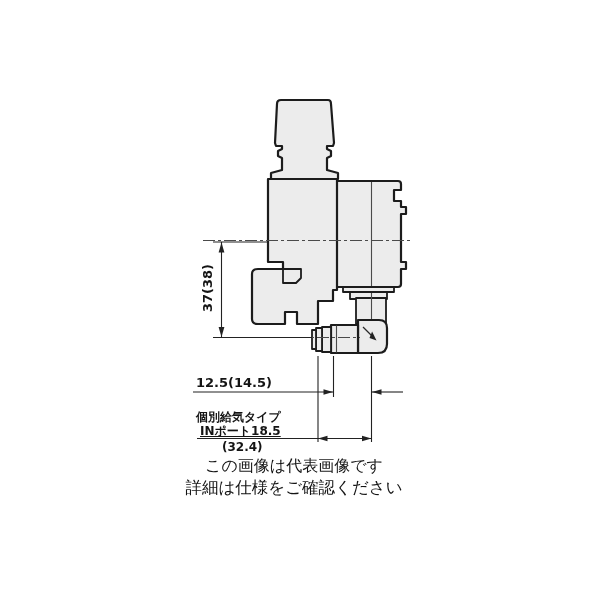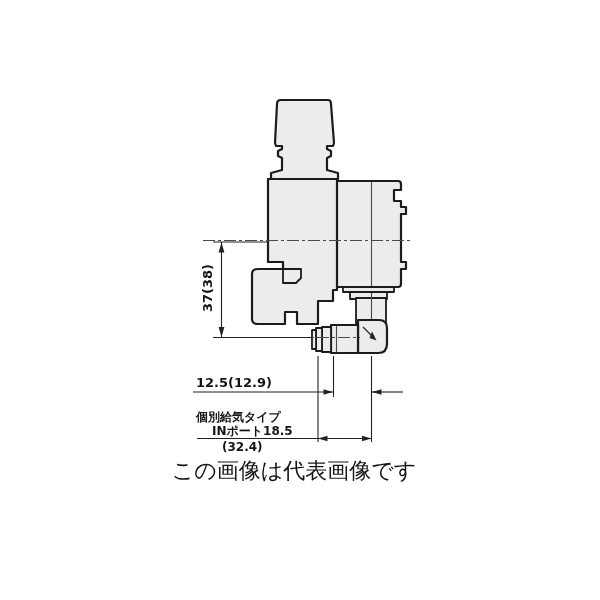--- a/index.html
+++ b/index.html
@@ -29,21 +29,21 @@
   }
   .label.dim{font-size:13px;}
   .label.rot{
     width:60px;height:16px;text-align:center;line-height:16px;
     transform:rotate(-90deg);
   }
   .caption-line{
     position:absolute;left:94px;width:400px;text-align:center;color:var(--text);
     white-space:nowrap;
   }
-  .caption-line.l1{top:456px;font-size:22px;}
+  .caption-line.l1{top:456px;font-size:16px;}
   .caption-line.l2{top:477px;font-size:16.5px;}
 </style>
 </head>
 <body>
 
 <div class="canvas">
 
   <svg class="drawing-svg" width="600" height="600" viewBox="0 0 600 600">
 
     <path class="outline" d="M336,181 L398,181 Q401,181 401,184 L401,190 L394,190 L394,201 L401,201
@@ -95,23 +95,24 @@
     <polygon class="arrow" points="333,392 323.5,389.2 323.5,394.8"></polygon>
     <polygon class="arrow" points="372,392 381.5,389.2 381.5,394.8"></polygon>
 
     <line class="dimline" x1="197" y1="438.5" x2="372" y2="438.5"></line>
     <polygon class="arrow" points="318,438.5 327.5,435.7 327.5,441.3"></polygon>
     <polygon class="arrow" points="371.5,438.5 362,435.7 362,441.3"></polygon>
   </svg>
 
   <div class="label dim rot" style="left:178px;top:280px;">37(38)</div>
 
-  <div class="label dim" style="left:196px;top:376px;">12.5(12.9)</div>
+  <div class="label dim" style="left:196px;top:376px;">12.5(14.5)</div>
 
   <div class="label" style="left:196px;top:411px;">個別給気タイプ</div>
 
-  <div class="label" style="left:212px;top:425px;">INポート18.5</div>
+  <div class="label" style="left:200px;top:425px;text-decoration:underline;">INポート18.5</div>
 
   <div class="label" style="left:222px;top:441px;">(32.4)</div>
 
   <div class="caption-line l1">この画像は代表画像です</div>
+  <div class="caption-line l2">詳細は仕様をご確認ください</div>
 
 </div>
 
 </body></html>

